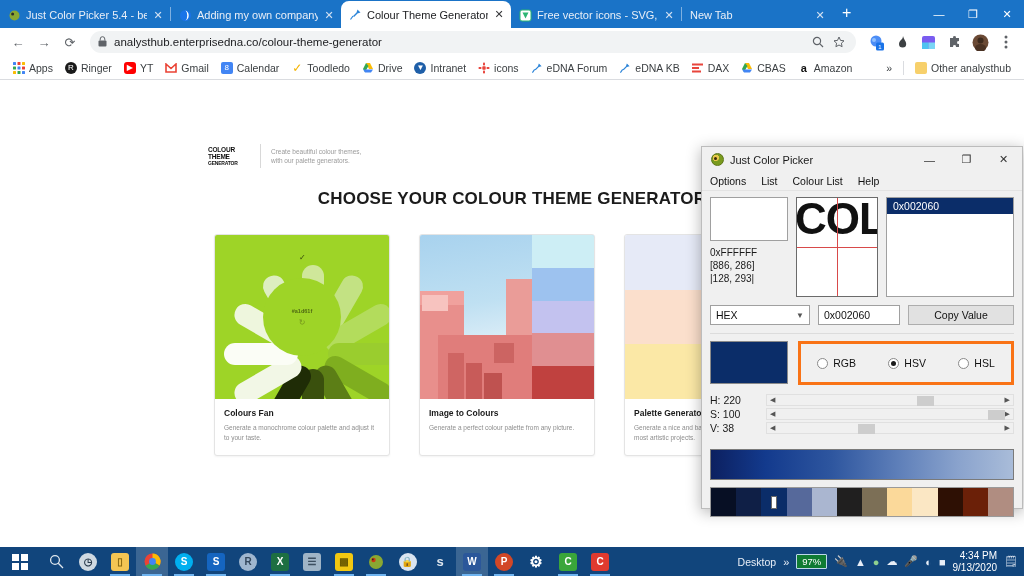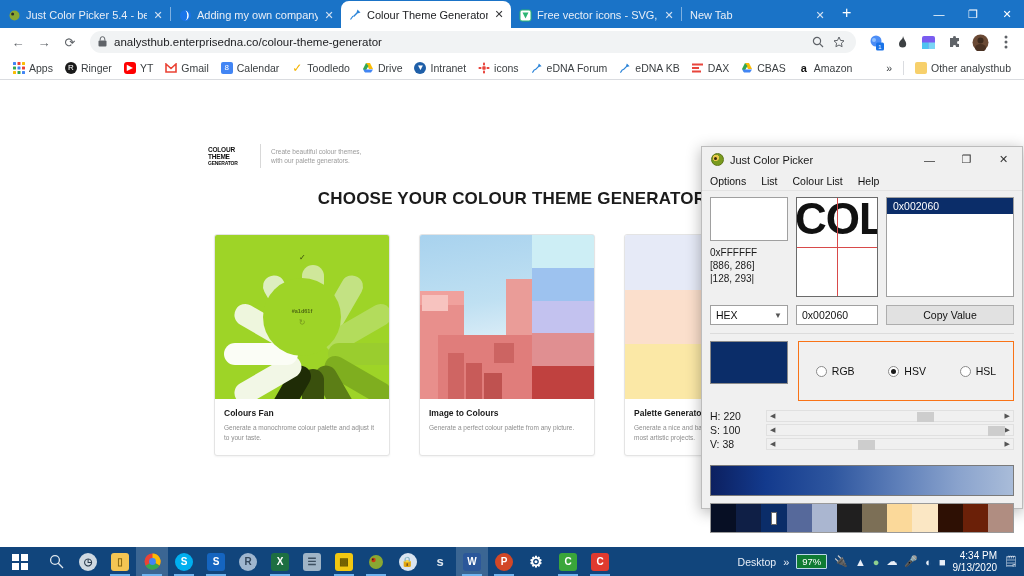--- a/index.html
+++ b/index.html
@@ -184,38 +184,38 @@
   .mag-cross-v { position:absolute; left:50%; top:0; bottom:0; width:1px; background:#d84a4a; }
   .mag-cross-h { position:absolute; top:50%; left:0; right:0; height:1px; background:#d84a4a; }
   .list {
     flex: 1; height: 100px; background: #fff; border: 1px solid #a0a0a0;
   }
   .list-item-sel {
     background: #0b2d69; color: #fff; font-size: 10.5px; padding: 2px 6px;
   }
   .row2 { display: flex; gap: 8px; margin-top: 8px; align-items: center; }
   .select {
-    width: 78px; height: 20px; background: #fff; border: 1px solid #a0a0a0;
+    width: 100px; height: 20px; background: #fff; border: 1px solid #a0a0a0;
     display: flex; align-items: center; padding: 0 5px; font-size: 10.5px; color: #111;
   }
   .select .chev { margin-left: auto; font-size: 8px; color: #555; }
   .hexfield {
     width: 82px; height: 20px; background: #fff; border: 1px solid #a0a0a0;
     display: flex; align-items: center; padding: 0 5px; font-size: 10.5px; color: #111;
   }
   .copybtn {
     flex: 1; height: 20px; background: #e1e1e1; border: 1px solid #adadad;
     display: flex; align-items: center; justify-content: center;
     font-size: 10.5px; color: #111;
   }
   .jcp-hr { height:1px; background:#dcdcdc; margin: 8px 0 0 0; }
   .row3 { display: flex; gap: 10px; margin-top: 7px; }
   .bigswatch { width: 78px; height: 43px; border: 1px solid #8a8a8a; }
   .modebox {
-    flex: 1; height: 60px; border: 1px solid #f97316; display: flex;
+    flex: 1; height: 44px; border: 3px solid #f97316; display: flex;
     align-items: center; justify-content: space-around; font-size: 10.5px; color: #111;
   }
   .radio { display: flex; align-items: center; gap: 5px; }
   .rdot { width: 11px; height: 11px; border-radius: 50%; border: 1px solid #8a8a8a;
     background: #fff; display:flex; align-items:center; justify-content:center; }
   .rdot.on::after { content:""; width:5px; height:5px; border-radius:50%; background:#1a1a1a; }
   .sliders { margin-top: 8px; }
   .srow { display: flex; align-items: center; gap: 8px; height: 14px; }
   .slabel { width: 48px; font-size: 10.5px; color: #1a1a1a; }
   .strack { flex: 1; height: 12px; background: #f0f0f0; border: 1px solid #e0e0e0;

